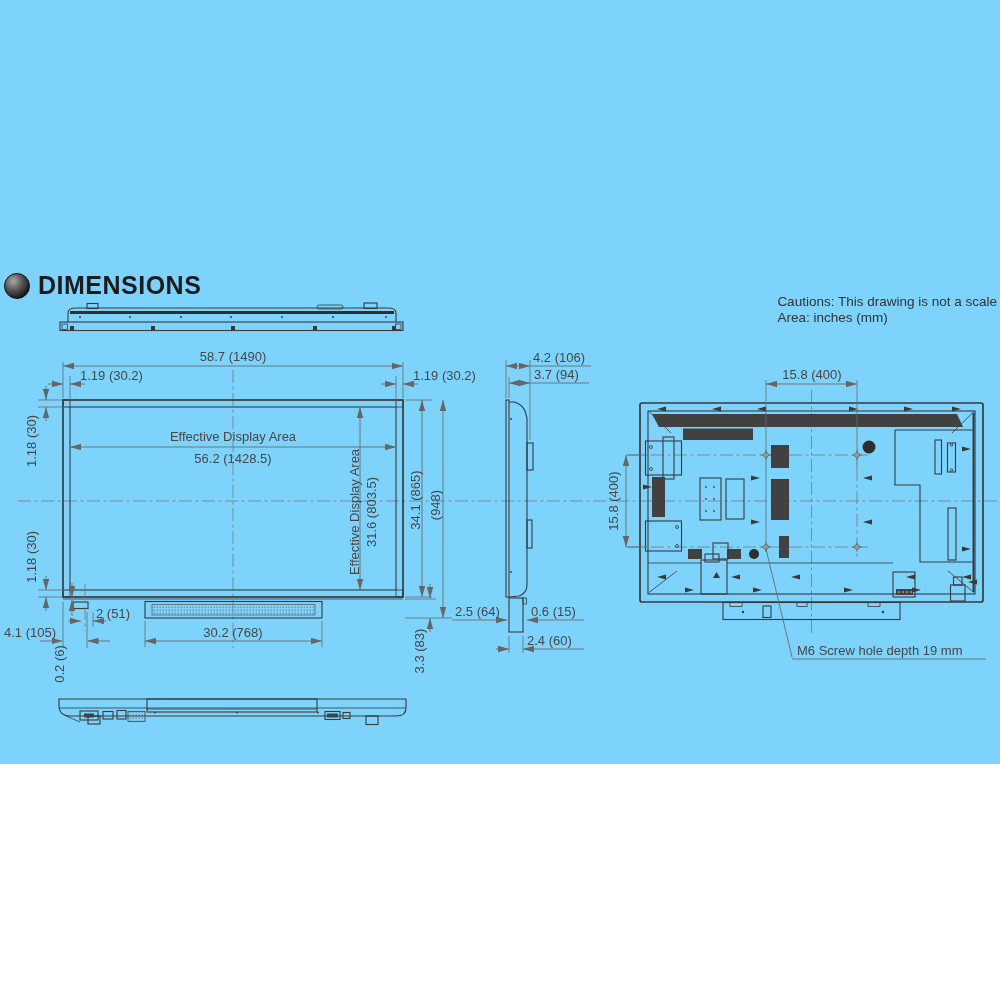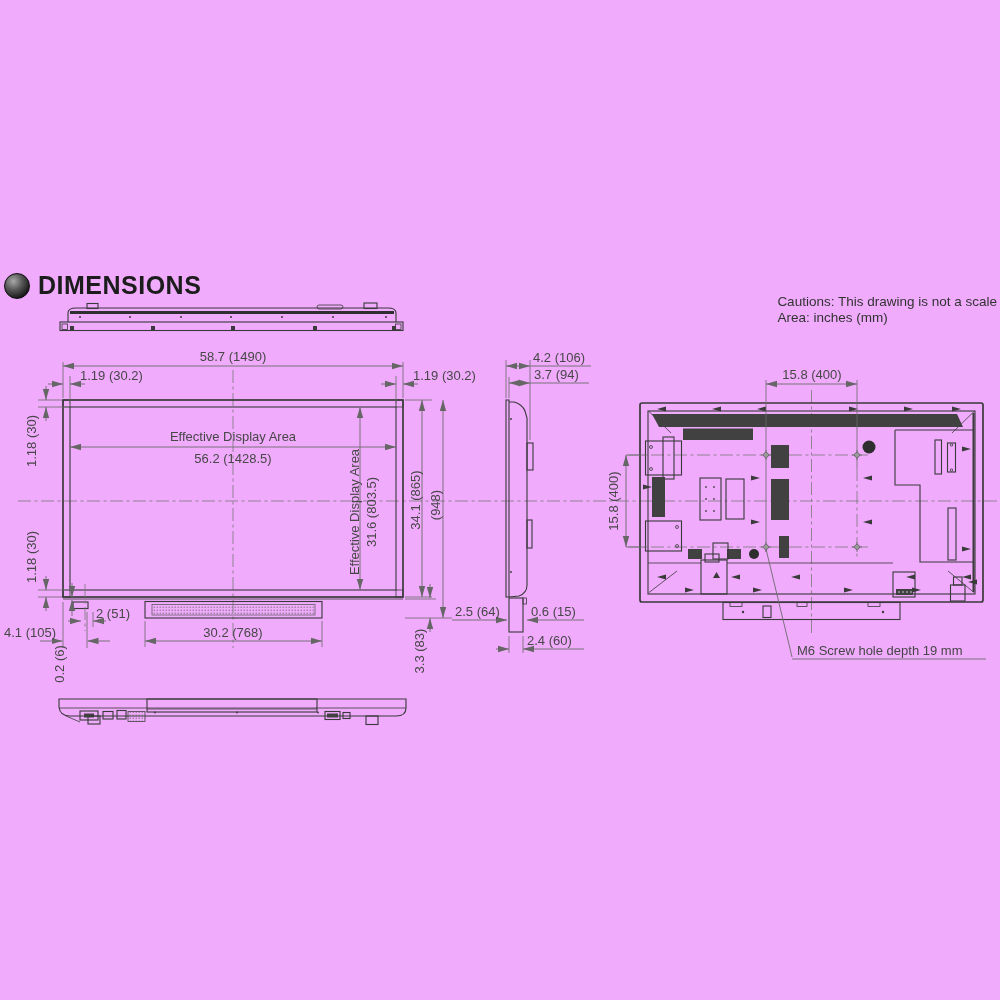--- a/index.html
+++ b/index.html
@@ -1,16 +1,16 @@
 <!DOCTYPE html>
 <html><head>
 <meta charset="utf-8">
 <style>
   html,body{margin:0;padding:0;background:#fff;}
-  .page{position:relative;width:1000px;height:1000px;background:#f0abfc;overflow:hidden;
+  .page{position:relative;width:1000px;height:764px;background:#7dd3fc;overflow:hidden;
         font-family:"Liberation Sans",sans-serif;}
   .hdr{position:absolute;left:4px;top:271px;display:flex;align-items:center;gap:8px;}
   .bullet{width:26px;height:26px;border-radius:50%;
           background:radial-gradient(circle at 35% 30%, #a8a8a8 0%, #555 40%, #141414 78%);
           border:1px solid #0c0c0c;box-sizing:border-box;}
   .hdr h1{margin:0;font-size:25px;font-weight:bold;color:#1c1c1c;letter-spacing:.5px;}
   .caution{position:absolute;right:3px;top:294px;text-align:left;font-size:13.5px;
            color:#333;line-height:1.18;}
   svg{position:absolute;left:0;top:0;}
   .ln{stroke:#3a3a3a;stroke-width:1.1;fill:none;}

